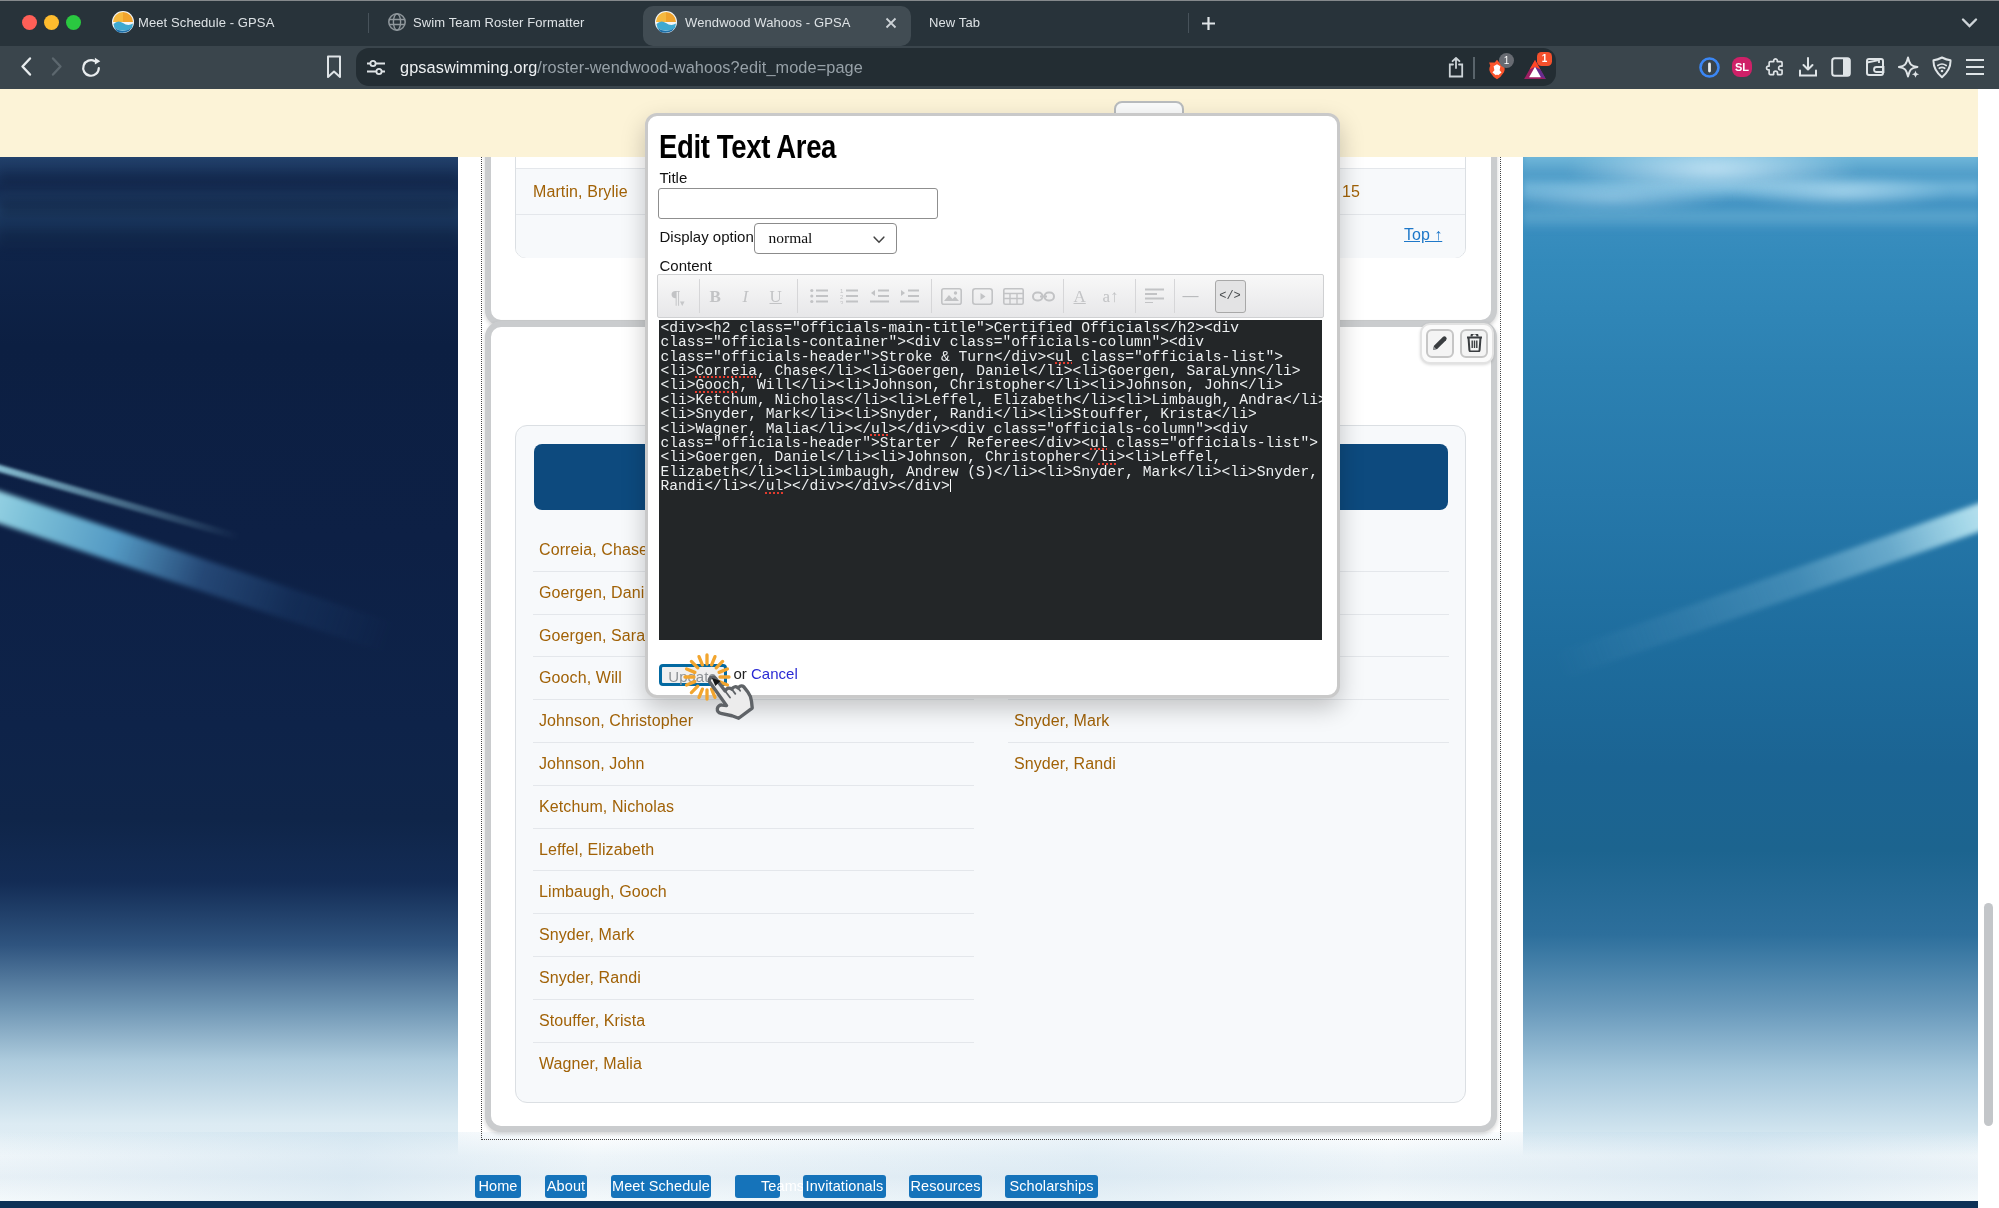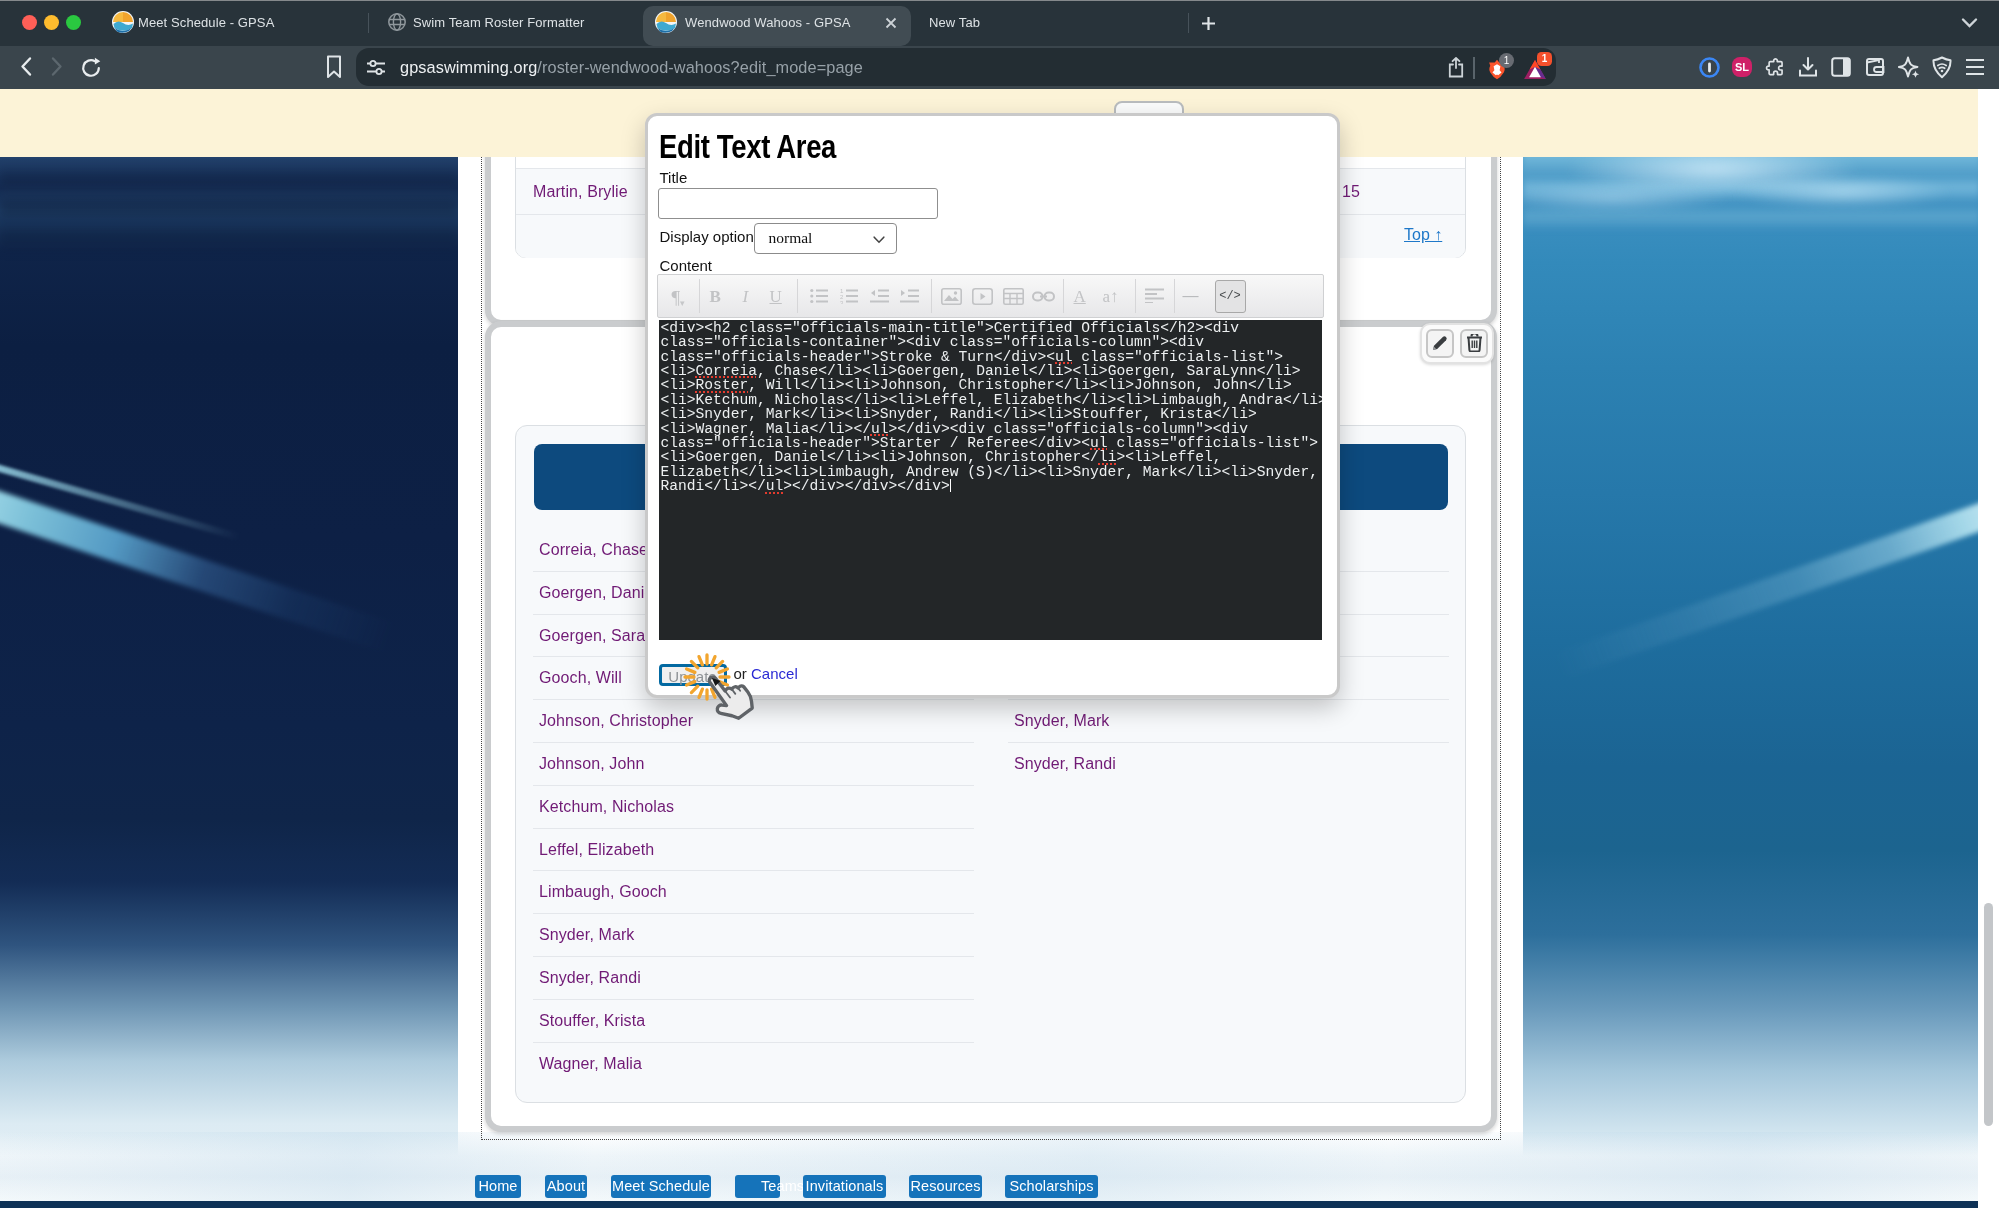--- a/index.html
+++ b/index.html
@@ -26,21 +26,21 @@
   #footgrad { position:absolute; left:0; top:1043px; width:1980px; height:69px;
      background:
        linear-gradient(97deg, rgba(190,215,235,0) 0%, rgba(186,214,233,.3) 18%, rgba(190,215,235,0) 30%, rgba(186,214,233,.25) 55%, rgba(190,215,235,0) 70%, rgba(186,214,233,.28) 88%, rgba(190,215,235,0) 100%),
        linear-gradient(180deg, rgba(238,245,249,0) 0%, #eef5f9 35%, #e7f0f6 65%, #f4f9fb 100%); }
   #botbar { position:absolute; left:0; top:1112px; width:1980px; height:7px; background:#0d3156; }
   
   #midcol { position:absolute; left:458px; top:68px; width:1065px; height:1044px; background:#fff; }
   #dotted { position:absolute; left:481px; top:-20px; width:1020px; height:1071px; border:1px dotted #444; }
   .card { position:absolute; left:485px; width:1012px; background:#fff; border:6px solid #caccce; border-radius:16px; box-shadow:0 2px 4px rgba(0,0,0,.18);}
   .ibox { position:absolute; left:515px; width:951px; background:#f7f9fb; border:1px solid #dbdfe3; border-radius:10px; }
-  .nm { position:absolute; font-size:16px; color:#701a75; letter-spacing:.1px;}
+  .nm { position:absolute; font-size:16px; color:#a16207; letter-spacing:.1px;}
   
   .fbtn { position:absolute; top:1086px; height:23px; background:#1573ba; color:#fff; font-size:14.5px; line-height:23.5px; border-radius:3px; text-align:center; letter-spacing:.1px; white-space:nowrap;}
 </style>
 </head>
 <body>
 
 <div class="abs" id="tabbar">
   <div class="topline"></div>
   <div class="tl" style="left:22px;background:#ff5f57;"></div>
   <div class="tl" style="left:44px;background:#febc2e;"></div>
@@ -317,21 +317,21 @@
       </svg>
     <span class="tsep" style="left:516px;"></span>
     <span class="ti" style="left:525px;font-size:16px;color:#b9babc;">—</span>
     <span class="abs" style="left:557px;top:5px;width:31px;height:33px;background:#e3e3e4;border:1px solid #a8a8a8;border-radius:3px;color:#4a4d4f;font-family:'Liberation Mono',monospace;font-size:12px;text-align:center;line-height:31px;">&lt;/&gt;</span>
   </div>
   <div class="abs" id="code" style="left:11px;top:203.7px;width:663px;height:320px;background:#232628;overflow:hidden;">
 <pre id="codepre">&lt;div&gt;&lt;h2 class="officials-main-title"&gt;Certified Officials&lt;/h2&gt;&lt;div
 class="officials-container"&gt;&lt;div class="officials-column"&gt;&lt;div
 class="officials-header"&gt;Stroke &amp; Turn&lt;/div&gt;&lt;<span class="sq">ul</span> class="officials-list"&gt;
 &lt;li&gt;<span class="sq">Correia</span>, Chase&lt;/li&gt;&lt;li&gt;Goergen, Daniel&lt;/li&gt;&lt;li&gt;Goergen, SaraLynn&lt;/li&gt;
-&lt;li&gt;<span class="sq">Roster</span>, Will&lt;/li&gt;&lt;li&gt;Johnson, Christopher&lt;/li&gt;&lt;li&gt;Johnson, John&lt;/li&gt;
+&lt;li&gt;<span class="sq">Gooch</span>, Will&lt;/li&gt;&lt;li&gt;Johnson, Christopher&lt;/li&gt;&lt;li&gt;Johnson, John&lt;/li&gt;
 &lt;li&gt;Ketchum, Nicholas&lt;/li&gt;&lt;li&gt;Leffel, Elizabeth&lt;/li&gt;&lt;li&gt;Limbaugh, Andra&lt;/li&gt;
 &lt;li&gt;Snyder, Mark&lt;/li&gt;&lt;li&gt;Snyder, Randi&lt;/li&gt;&lt;li&gt;Stouffer, Krista&lt;/li&gt;
 &lt;li&gt;Wagner, Malia&lt;/li&gt;&lt;/<span class="sq">ul</span>&gt;&lt;/div&gt;&lt;div class="officials-column"&gt;&lt;div
 class="officials-header"&gt;Starter / Referee&lt;/div&gt;&lt;<span class="sq">ul</span> class="officials-list"&gt;
 &lt;li&gt;Goergen, Daniel&lt;/li&gt;&lt;li&gt;Johnson, Christopher&lt;/<span class="sq">li</span>&gt;&lt;li&gt;Leffel,
 Elizabeth&lt;/li&gt;&lt;li&gt;Limbaugh, Andrew (S)&lt;/li&gt;&lt;li&gt;Snyder, Mark&lt;/li&gt;&lt;li&gt;Snyder,
 Randi&lt;/li&gt;&lt;/<span class="sq">ul</span>&gt;&lt;/div&gt;&lt;/div&gt;&lt;/div&gt;<span id="caret"></span></pre>
   </div>
   <div class="abs" style="left:11px;top:548px;width:68px;height:22px;background:#f0f0f0;border:3px solid #0369a1;border-radius:4px;color:#8f9396;font-size:15px;text-align:center;line-height:20px;">Update</div>
   <div class="abs" style="left:86px;top:549px;font-size:15px;color:#222;">or <span style="color:#2a2ad4;">Cancel</span></div>

